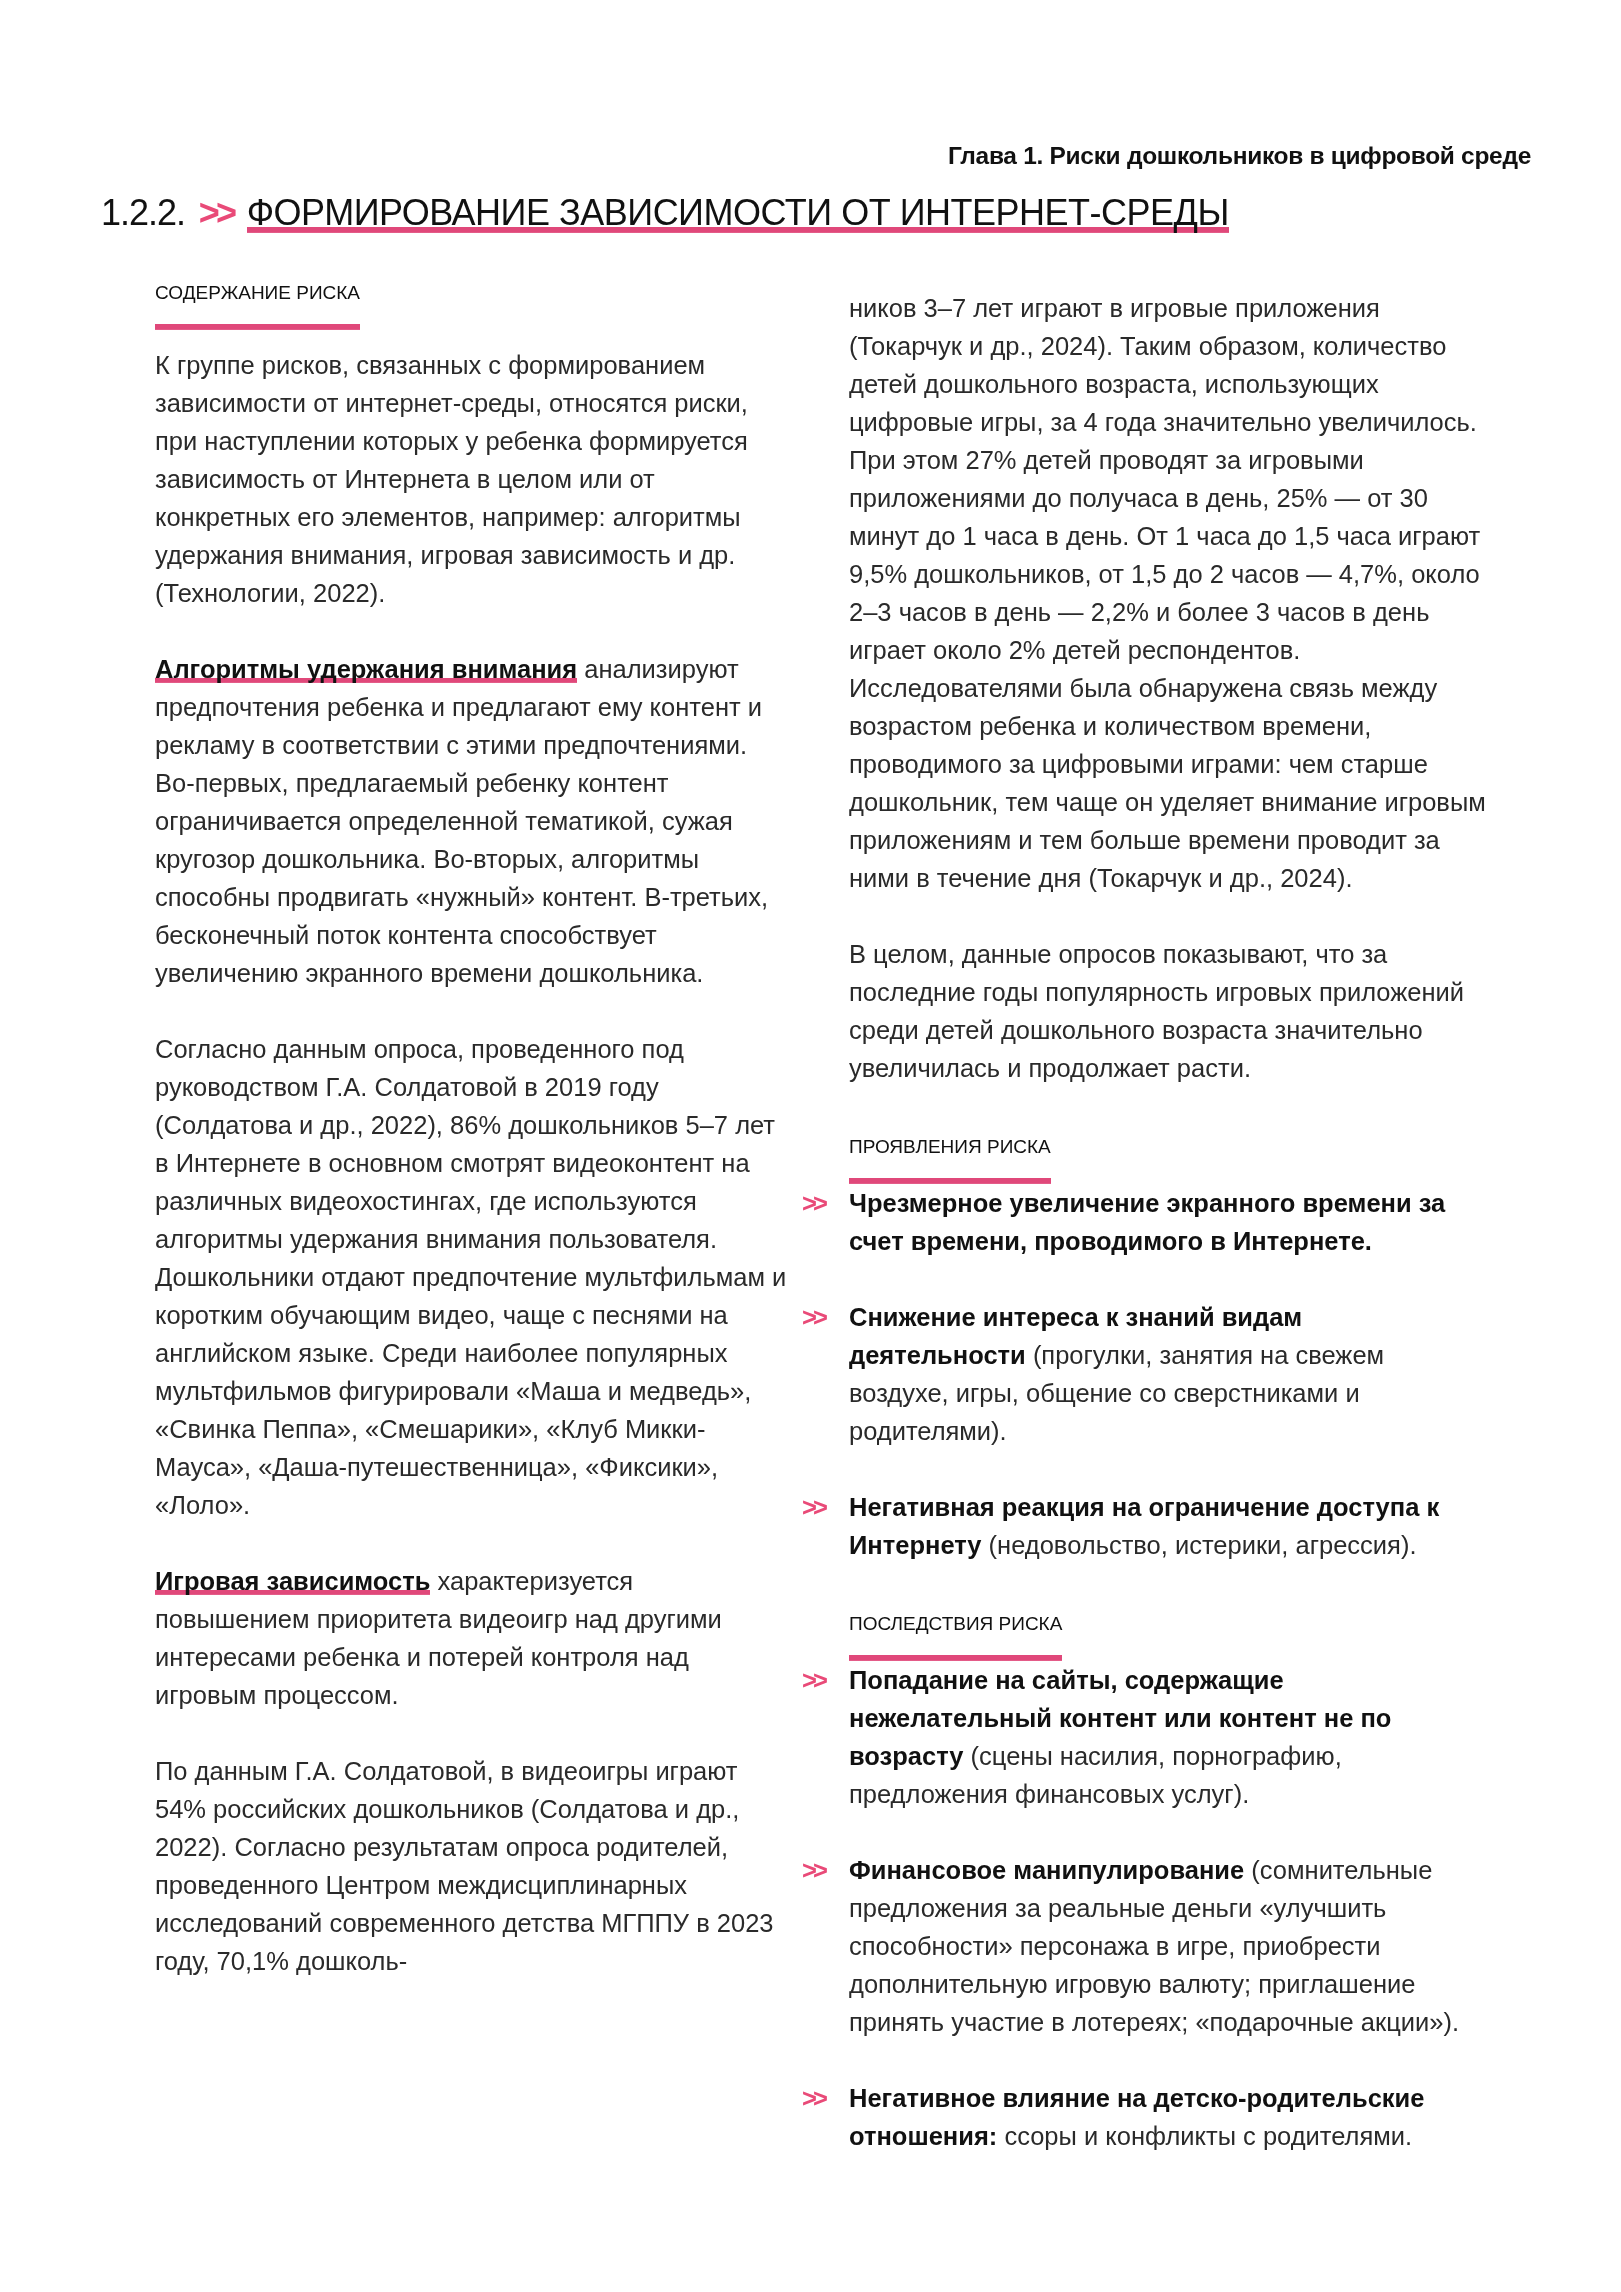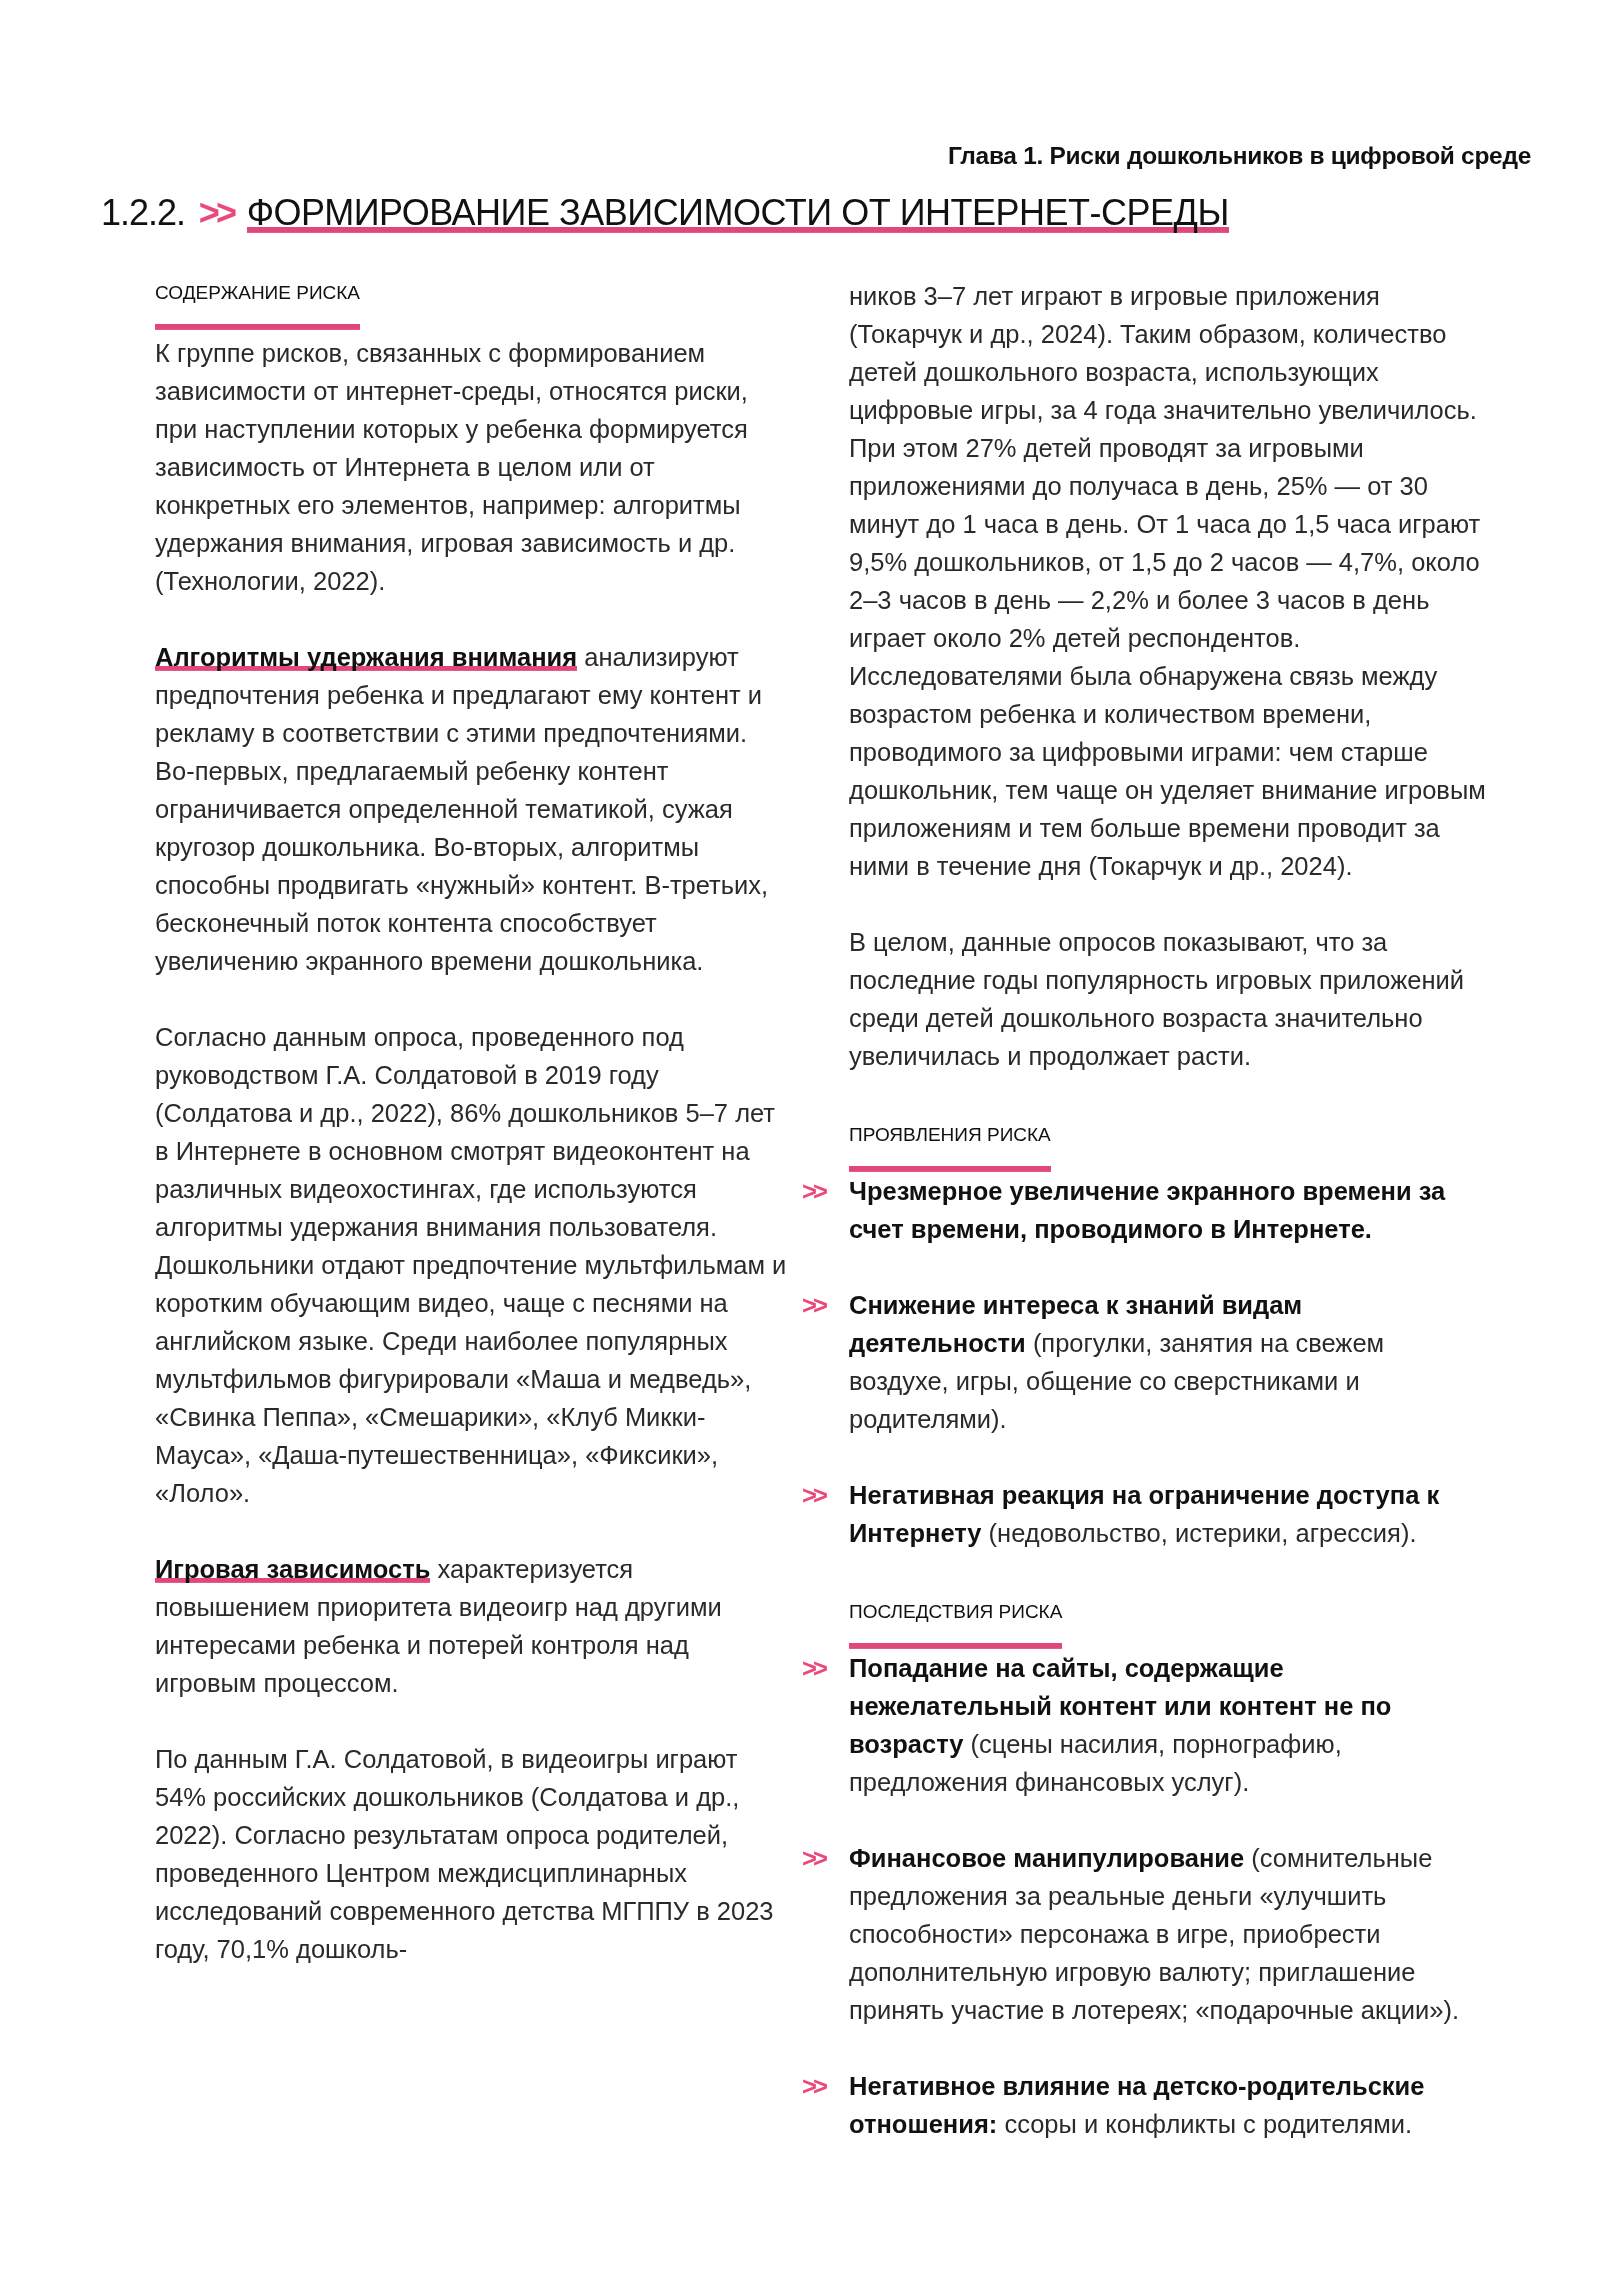--- a/index.html
+++ b/index.html
@@ -30,21 +30,21 @@
     font-size: 25.5px; line-height: 38px; color: #2a2a2a;
   }
   .col.left { left: 155px; }
   .col.right { left: 849px; top: 273px; }
   .sub-head {
     display: inline-block; font-size: 19px; color: #111; text-transform: uppercase;
     background: linear-gradient(#e0487a, #e0487a) no-repeat;
     background-size: 100% 5.9px; background-position: 0 100%;
     line-height: 35px; padding-bottom: 20px;
   }
-  p { margin: 4px 0 38px 0; }
+  p { margin: 16px 0 38px 0; }
   .lead {
     font-weight: bold; color: #111;
     background: linear-gradient(#e0487a, #e0487a) no-repeat;
     background-size: 100% 4.9px; background-position: 0 100%;
   }
   .bullets { list-style: none; margin: 0 0 38px 0; padding: 0; }
   .bullets li { position: relative; margin-bottom: 38px; }
   .bullets li .bchev {
     position: absolute; left: -47px; top: 0; color: #e94a78; font-weight: bold;
     letter-spacing: -3.9px;

